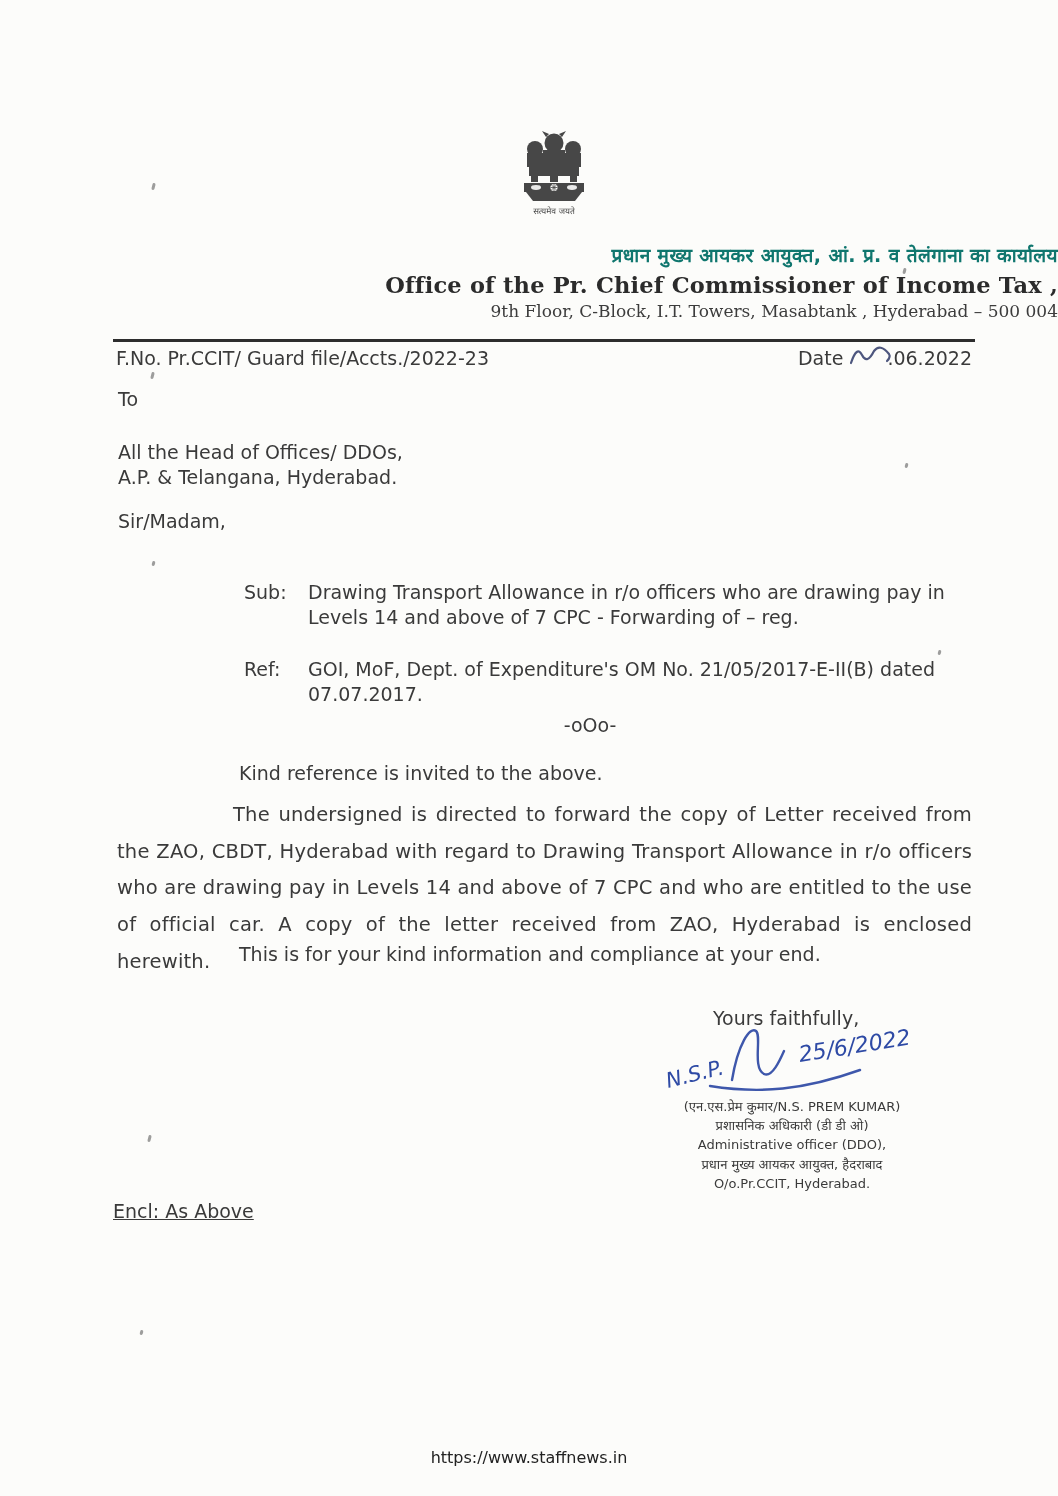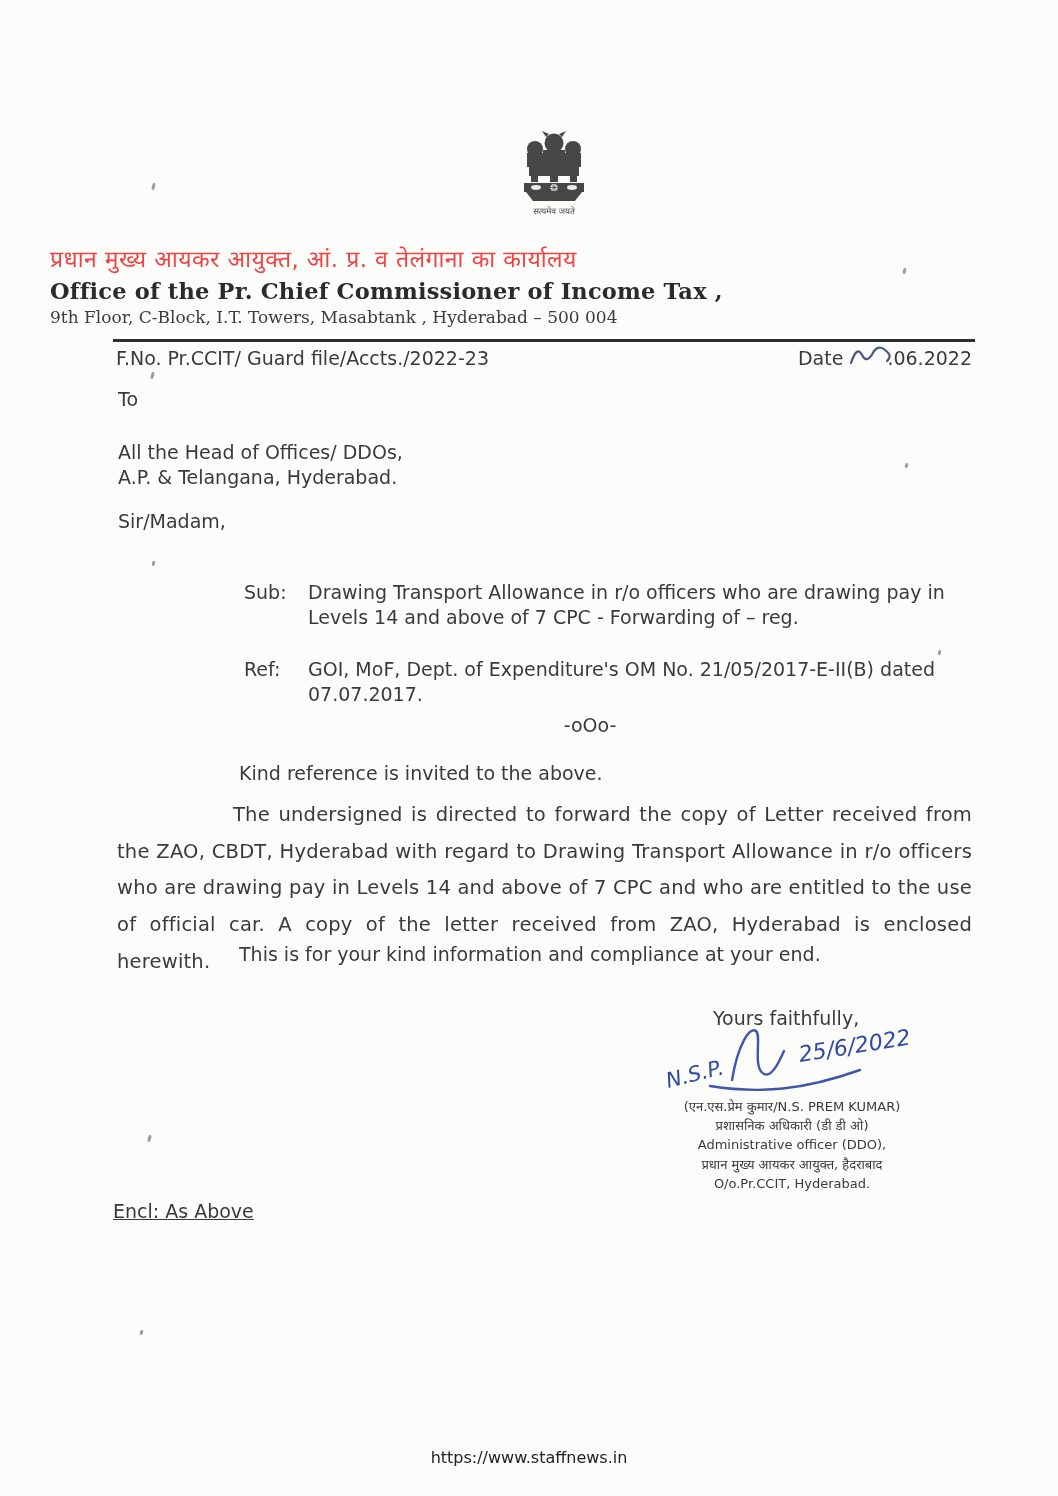--- a/index.html
+++ b/index.html
@@ -11,25 +11,25 @@
     width:1058px; height:1496px;
     margin:0 auto;
     background:#fcfcfa;
     color:#3a3a3a;
     overflow:hidden;
   }
 
   
   .letterhead {
     position:absolute; top:130px; left:0; right:0;
-    text-align:left; padding-left:22px;margin-left:28px;
+    text-align:right; padding-left:22px;margin-left:28px;
   }
   .emblem-wrap { display:flex; justify-content:center; margin-bottom:24px; }
   .org-hindi {
-    font-size:23px; font-weight:400; color:#ef4444;
+    font-size:19px; font-weight:700; color:#0f766e;
     letter-spacing:0.4px;
   }
   .org-en {
     margin-top:4px;
     font-family:"DejaVu Serif", serif;
     font-weight:700; font-size:22.5px; color:#2b2b2b;
     letter-spacing:0.2px;
   }
   .address-line {
     margin-top:3px;

